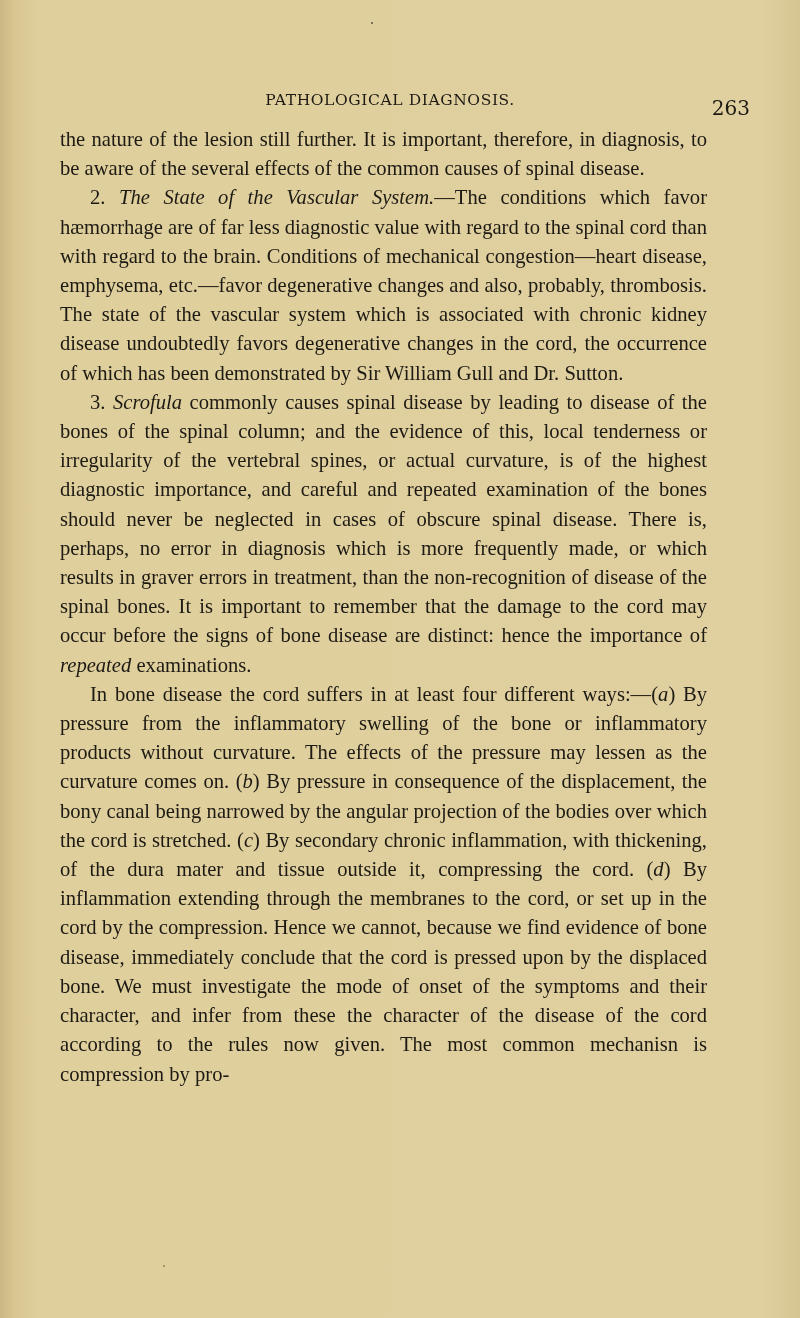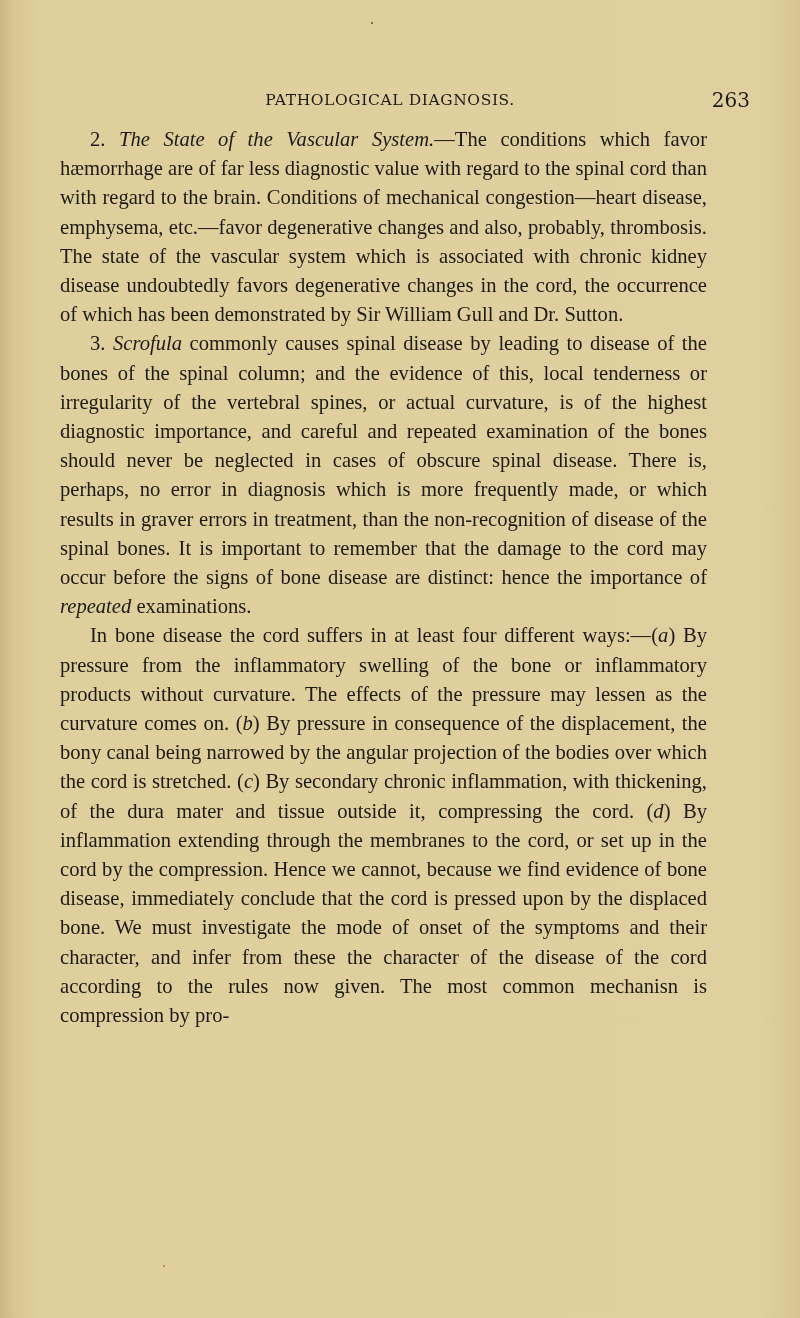--- a/index.html
+++ b/index.html
@@ -38,21 +38,21 @@
       left: 0;
       width: 660px;
       text-align: center;
       font-size: 15.5px;
       letter-spacing: 0.6px;
       top: 3px;
     }
     .page-number {
       position: absolute;
       right: -30px;
-      top: 0;
+      top: 8px;
       font-size: 20px;
     }
     .body-text {
       position: absolute;
       top: 125px;
       left: 60px;
       width: 647px;
       font-family: "Liberation Serif", "DejaVu Serif", serif;
       font-size: 20.6px;
       line-height: 29.2px;
@@ -79,20 +79,21 @@
 <body>
 
 <div class="page">
 
   <div class="running-head">
     <div class="running-title">PATHOLOGICAL DIAGNOSIS.</div>
     <div class="page-number">263</div>
   </div>
 
   <div class="body-text">
+    <p><span>the nature of the lesion still further. It is important, therefore, in diagnosis, to be aware of the several effects of the common causes of spinal disease.</span></p>
     <p class="indent"><span>2. </span><em>The State of the Vascular System.</em><span>—The conditions which favor hæmorrhage are of far less diagnostic value with regard to the spinal cord than with regard to the brain. Conditions of mechanical congestion—heart disease, emphysema, etc.—favor degenerative changes and also, probably, thrombosis. The state of the vascular system which is associated with chronic kidney disease undoubtedly favors degenerative changes in the cord, the occurrence of which has been demonstrated by Sir William Gull and Dr. Sutton.</span></p>
     <p class="indent"><span>3. </span><em>Scrofula</em><span> commonly causes spinal disease by leading to disease of the bones of the spinal column; and the evidence of this, local tenderness or irregularity of the vertebral spines, or actual curvature, is of the highest diagnostic importance, and careful and repeated examination of the bones should never be neglected in cases of obscure spinal disease. There is, perhaps, no error in diagnosis which is more frequently made, or which results in graver errors in treatment, than the non-recognition of disease of the spinal bones. It is important to remember that the damage to the cord may occur before the signs of bone disease are distinct: hence the importance of </span><em>repeated</em><span> examinations.</span></p>
     <p class="indent"><span>In bone disease the cord suffers in at least four different ways:—(</span><em>a</em><span>) By pressure from the inflammatory swelling of the bone or inflammatory products without curvature. The effects of the pressure may lessen as the curvature comes on. (</span><em>b</em><span>) By pressure in consequence of the displacement, the bony canal being narrowed by the angular projection of the bodies over which the cord is stretched. (</span><em>c</em><span>) By secondary chronic inflammation, with thickening, of the dura mater and tissue outside it, compressing the cord. (</span><em>d</em><span>) By inflammation extending through the membranes to the cord, or set up in the cord by the compression. Hence we cannot, because we find evidence of bone disease, immediately conclude that the cord is pressed upon by the displaced bone. We must investigate the mode of onset of the symptoms and their character, and infer from these the character of the disease of the cord according to the rules now given. The most common mechanisn is compression by pro-</span></p>
   </div>
 
   <span class="stray-mark" style="left:371px; top:22px;"></span>
   <span class="stray-mark" style="left:163px; top:1265px; background:#a07b4a;"></span>
   <span class="stray-mark" style="left:62px; top:433px;"></span>
 </div>
 

